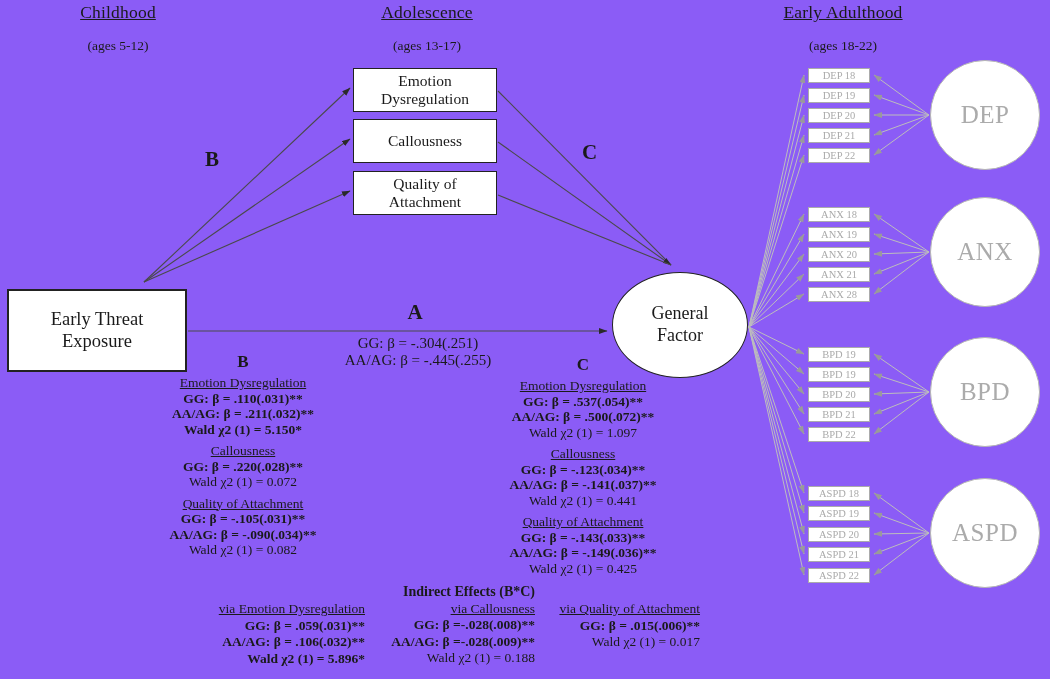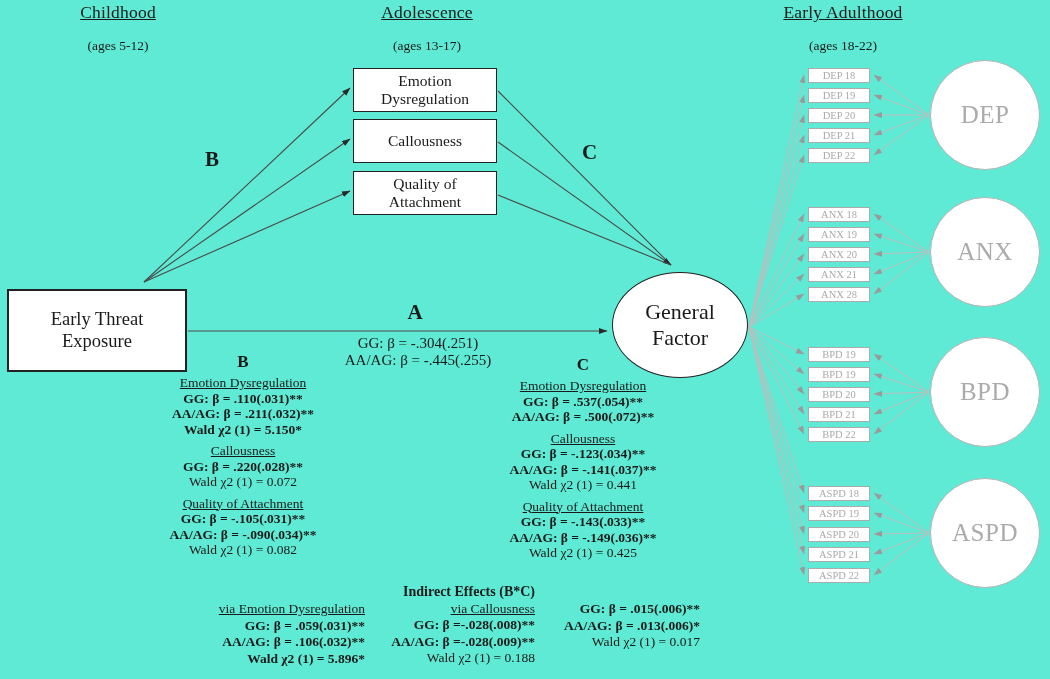--- a/index.html
+++ b/index.html
@@ -1,17 +1,17 @@
 <!DOCTYPE html>
 <html><head>
 <meta charset="utf-8">
 <style>
   html,body{margin:0;padding:0;background:#fff;}
   #stage{
-    position:relative;width:1050px;height:679px;background:#5eead4;
+    position:relative;width:1050px;height:679px;background:#8b5cf6;
     font-family:"Liberation Serif","DejaVu Serif",serif;color:#1a1a1a;overflow:hidden;
   }
   .abs{position:absolute;}
   svg.layer{position:absolute;left:0;top:0;width:1050px;height:679px;}
 
   
   .col-header{width:180px;text-align:center;}
   .col-header .t{font-size:17.5px;text-decoration:underline;letter-spacing:.2px;}
   .col-header .a{font-size:13.5px;margin-top:15px;}
 
@@ -21,21 +21,21 @@
     text-align:center;background:#fff;box-sizing:border-box;line-height:1.18;
   }
   #ete-box{left:7px;top:289px;width:180px;height:83px;font-size:18.5px;padding:12px 24px;}
   .mediator{left:353px;width:144px;height:44px;font-size:15.5px;border-width:1.6px;padding:0 12px;}
   #med-0{top:68px;}
   #med-1{top:119px;}
   #med-2{top:171px;}
   #gf-ellipse{
     left:612px;top:272px;width:136px;height:106px;border:1.7px solid #222;border-radius:50%;
     display:flex;align-items:center;justify-content:center;text-align:center;
-    font-size:22px;line-height:1.2;background:#fff;box-sizing:border-box;padding:0 24px;
+    font-size:18px;line-height:1.2;background:#fff;box-sizing:border-box;padding:0 24px;
   }
 
   
   .path-letter{font-weight:bold;font-size:21px;}
   #lbl-b{left:205px;top:147px;}
   #lbl-a{left:300px;top:300px;width:230px;text-align:center;}
   #lbl-c{left:582px;top:140px;}
 
   
   #a-annot{left:298px;top:335px;width:240px;text-align:center;font-size:15px;line-height:17px;}
@@ -189,20 +189,21 @@
       <div class="stat-line">Wald χ2 (1) = 0.082</div>
     </div>
   </div>
 
   <div class="abs stat-col" style="left:463px;top:355px">
     <div class="stat-letter">C</div>
     <div class="stat-section">
       <div class="stat-title">Emotion Dysregulation</div>
       <div class="stat-line bold">GG: β = .537(.054)**</div>
       <div class="stat-line bold">AA/AG: β = .500(.072)**</div>
+      <div class="stat-line">Wald χ2 (1) = 1.097</div>
     </div>
     <div class="stat-section">
       <div class="stat-title">Callousness</div>
       <div class="stat-line bold">GG: β = -.123(.034)**</div>
       <div class="stat-line bold">AA/AG: β = -.141(.037)**</div>
       <div class="stat-line">Wald χ2 (1) = 0.441</div>
     </div>
     <div class="stat-section">
       <div class="stat-title">Quality of Attachment</div>
       <div class="stat-line bold">GG: β = -.143(.033)**</div>
@@ -218,22 +219,22 @@
     <div class="stat-line bold">Wald χ2 (1) = 5.896*</div>
   </div>
   <div class="abs ind-block" style="left:295px;top:584px">
     <div class="ind-header">Indirect Effects (B*C)</div>
     <div class="stat-title">via Callousness</div>
     <div class="stat-line bold">GG: β =-.028(.008)**</div>
     <div class="stat-line bold">AA/AG: β =-.028(.009)**</div>
     <div class="stat-line">Wald χ2 (1) = 0.188</div>
   </div>
   <div class="abs ind-block" style="left:460px;top:601px">
+    <div class="stat-title">via Quality of Attachment</div>
     <div class="stat-line bold">GG: β = .015(.006)**</div>
-    <div class="stat-line bold">AA/AG: β = .013(.006)*</div>
     <div class="stat-line">Wald χ2 (1) = 0.017</div>
   </div>
 
   <div>
     <div class="ind-box" style="top:68px">DEP 18</div>
     <div class="ind-box" style="top:88px">DEP 19</div>
     <div class="ind-box" style="top:108px">DEP 20</div>
     <div class="ind-box" style="top:128px">DEP 21</div>
     <div class="ind-box" style="top:148px">DEP 22</div>
   </div>

